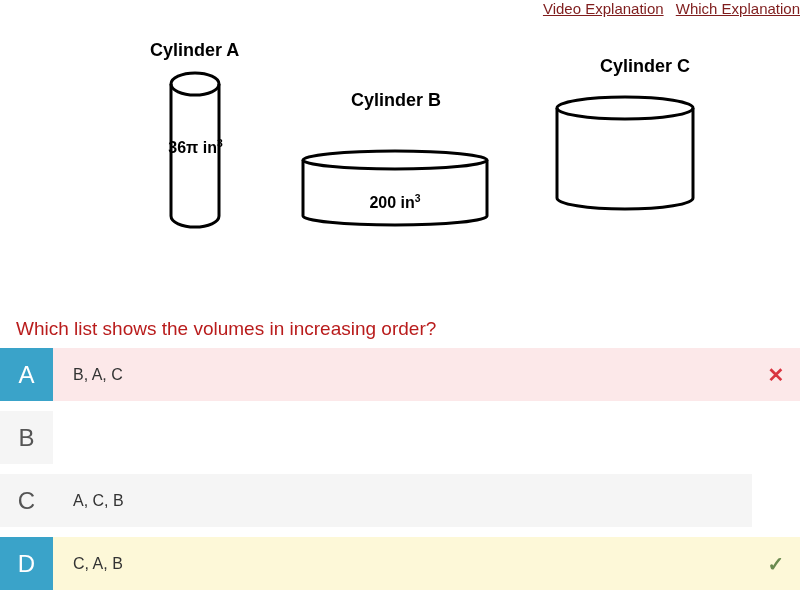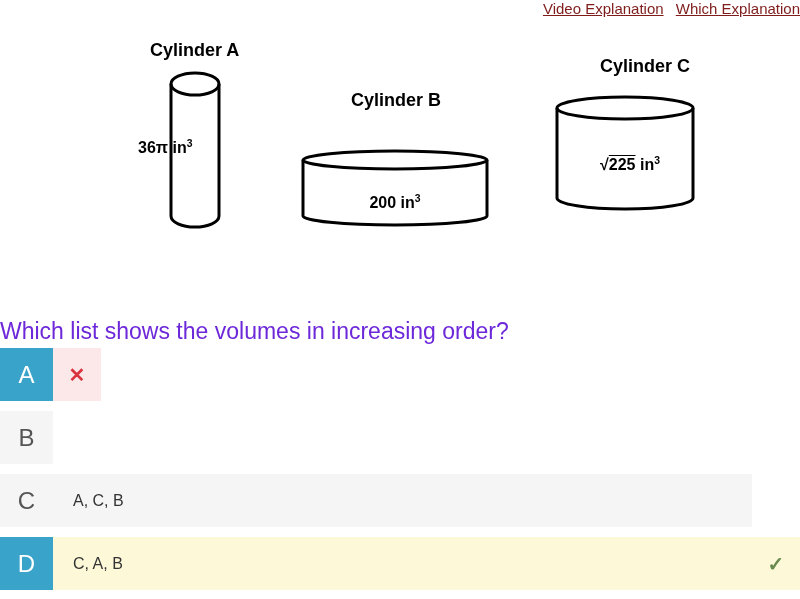--- a/index.html
+++ b/index.html
@@ -39,23 +39,23 @@
   }
   .vol-text {
     position: absolute;
     font-size: 16px;
     color: #000;
     text-align: center;
   }
   .question {
     position: absolute;
     top: 318px;
-    left: 0;
-    font-size: 23px;
-    color: #6d28d9;
+    left: 16px;
+    font-size: 19px;
+    color: #b91c1c;
   }
   .options {
     position: absolute;
     top: 348px;
     left: 0;
     width: 800px;
   }
   .option-row {
     display: flex;
     align-items: stretch;
@@ -109,21 +109,21 @@
 
 <div class="figure-area">
 
   <div class="cyl-label" style="left:150px; top:0;">Cylinder A</div>
   <svg class="cyl-svg" style="left:155px; top:30px;" width="80" height="160">
     <ellipse cx="40" cy="14" rx="24" ry="11" fill="#fff" stroke="#000" stroke-width="3"></ellipse>
     <line x1="16" y1="14" x2="16" y2="146" stroke="#000" stroke-width="3"></line>
     <line x1="64" y1="14" x2="64" y2="146" stroke="#000" stroke-width="3"></line>
     <path d="M16 146 A24 11 0 0 0 64 146" fill="none" stroke="#000" stroke-width="3"></path>
   </svg>
-  <div class="vol-text" style="left:138px; top:98px; width:115px; text-align:left;">
+  <div class="vol-text" style="left:138px; top:98px; width:115px; text-align:center;">
     <span>36π in</span><sup>3</sup>
   </div>
 
   <div class="cyl-label" style="left:351px; top:50px;">Cylinder B</div>
   <svg class="cyl-svg" style="left:295px; top:108px;" width="200" height="82">
     <ellipse cx="100" cy="12" rx="92" ry="9" fill="#fff" stroke="#000" stroke-width="3"></ellipse>
     <line x1="8" y1="12" x2="8" y2="68" stroke="#000" stroke-width="3"></line>
     <line x1="192" y1="12" x2="192" y2="68" stroke="#000" stroke-width="3"></line>
     <path d="M8 68 A92 9 0 0 0 192 68" fill="none" stroke="#000" stroke-width="3"></path>
   </svg>
@@ -131,32 +131,30 @@
     <span>200 in</span><sup>3</sup>
   </div>
 
   <div class="cyl-label" style="left:600px; top:16px;">Cylinder C</div>
   <svg class="cyl-svg" style="left:545px; top:54px;" width="160" height="120">
     <ellipse cx="80" cy="14" rx="68" ry="11" fill="#fff" stroke="#000" stroke-width="3"></ellipse>
     <line x1="12" y1="14" x2="12" y2="104" stroke="#000" stroke-width="3"></line>
     <line x1="148" y1="14" x2="148" y2="104" stroke="#000" stroke-width="3"></line>
     <path d="M12 104 A68 11 0 0 0 148 104" fill="none" stroke="#000" stroke-width="3"></path>
   </svg>
-  <div class="vol-text" style="left:580px; top:115px; width:100px;">
-    <span>√</span><span class="sqrt">225</span><span> in</span><sup>3</sup>
-  </div>
 
 </div>
 
 <div class="question">Which list shows the volumes in increasing order?</div>
 
 <div class="options">
 
   <div class="option-row row-wrong">
     <div class="opt-letter">A</div>
+    <div class="opt-text">B, A, C</div>
     <div class="opt-mark">✕</div>
   </div>
 
   <div class="option-row">
     <div class="opt-letter">B</div>
     <div class="opt-mark"></div>
   </div>
 
   <div class="option-row">
     <div class="opt-letter">C</div>

